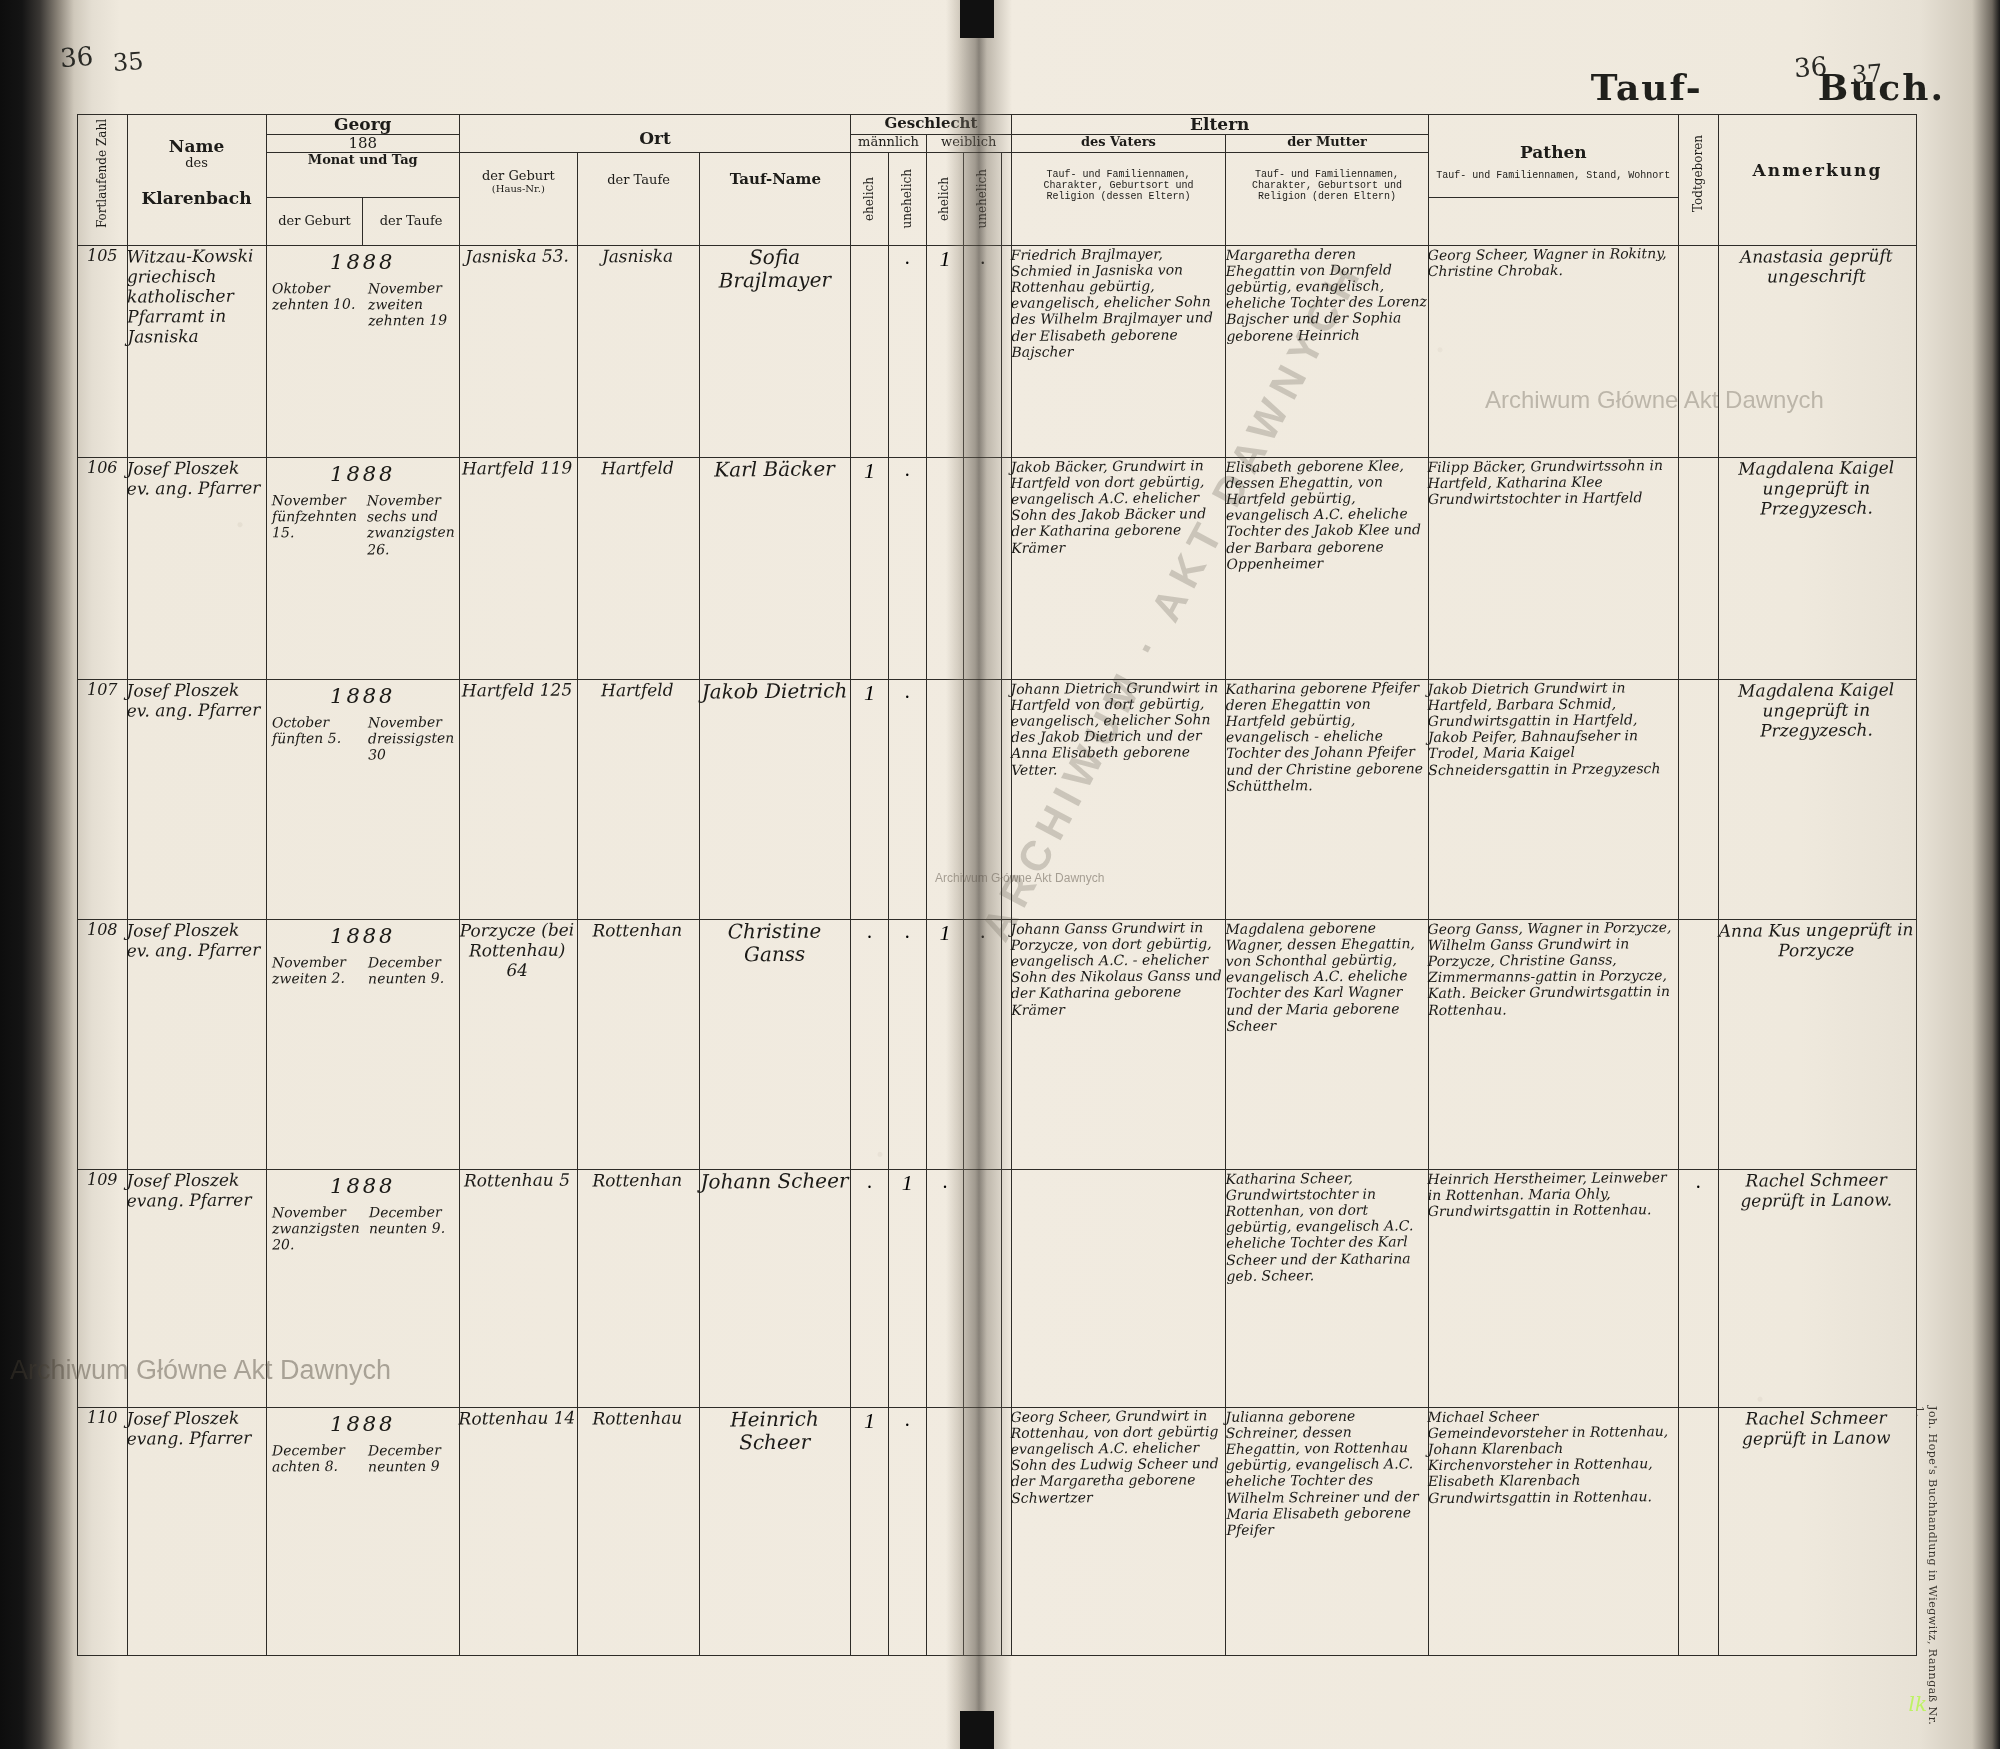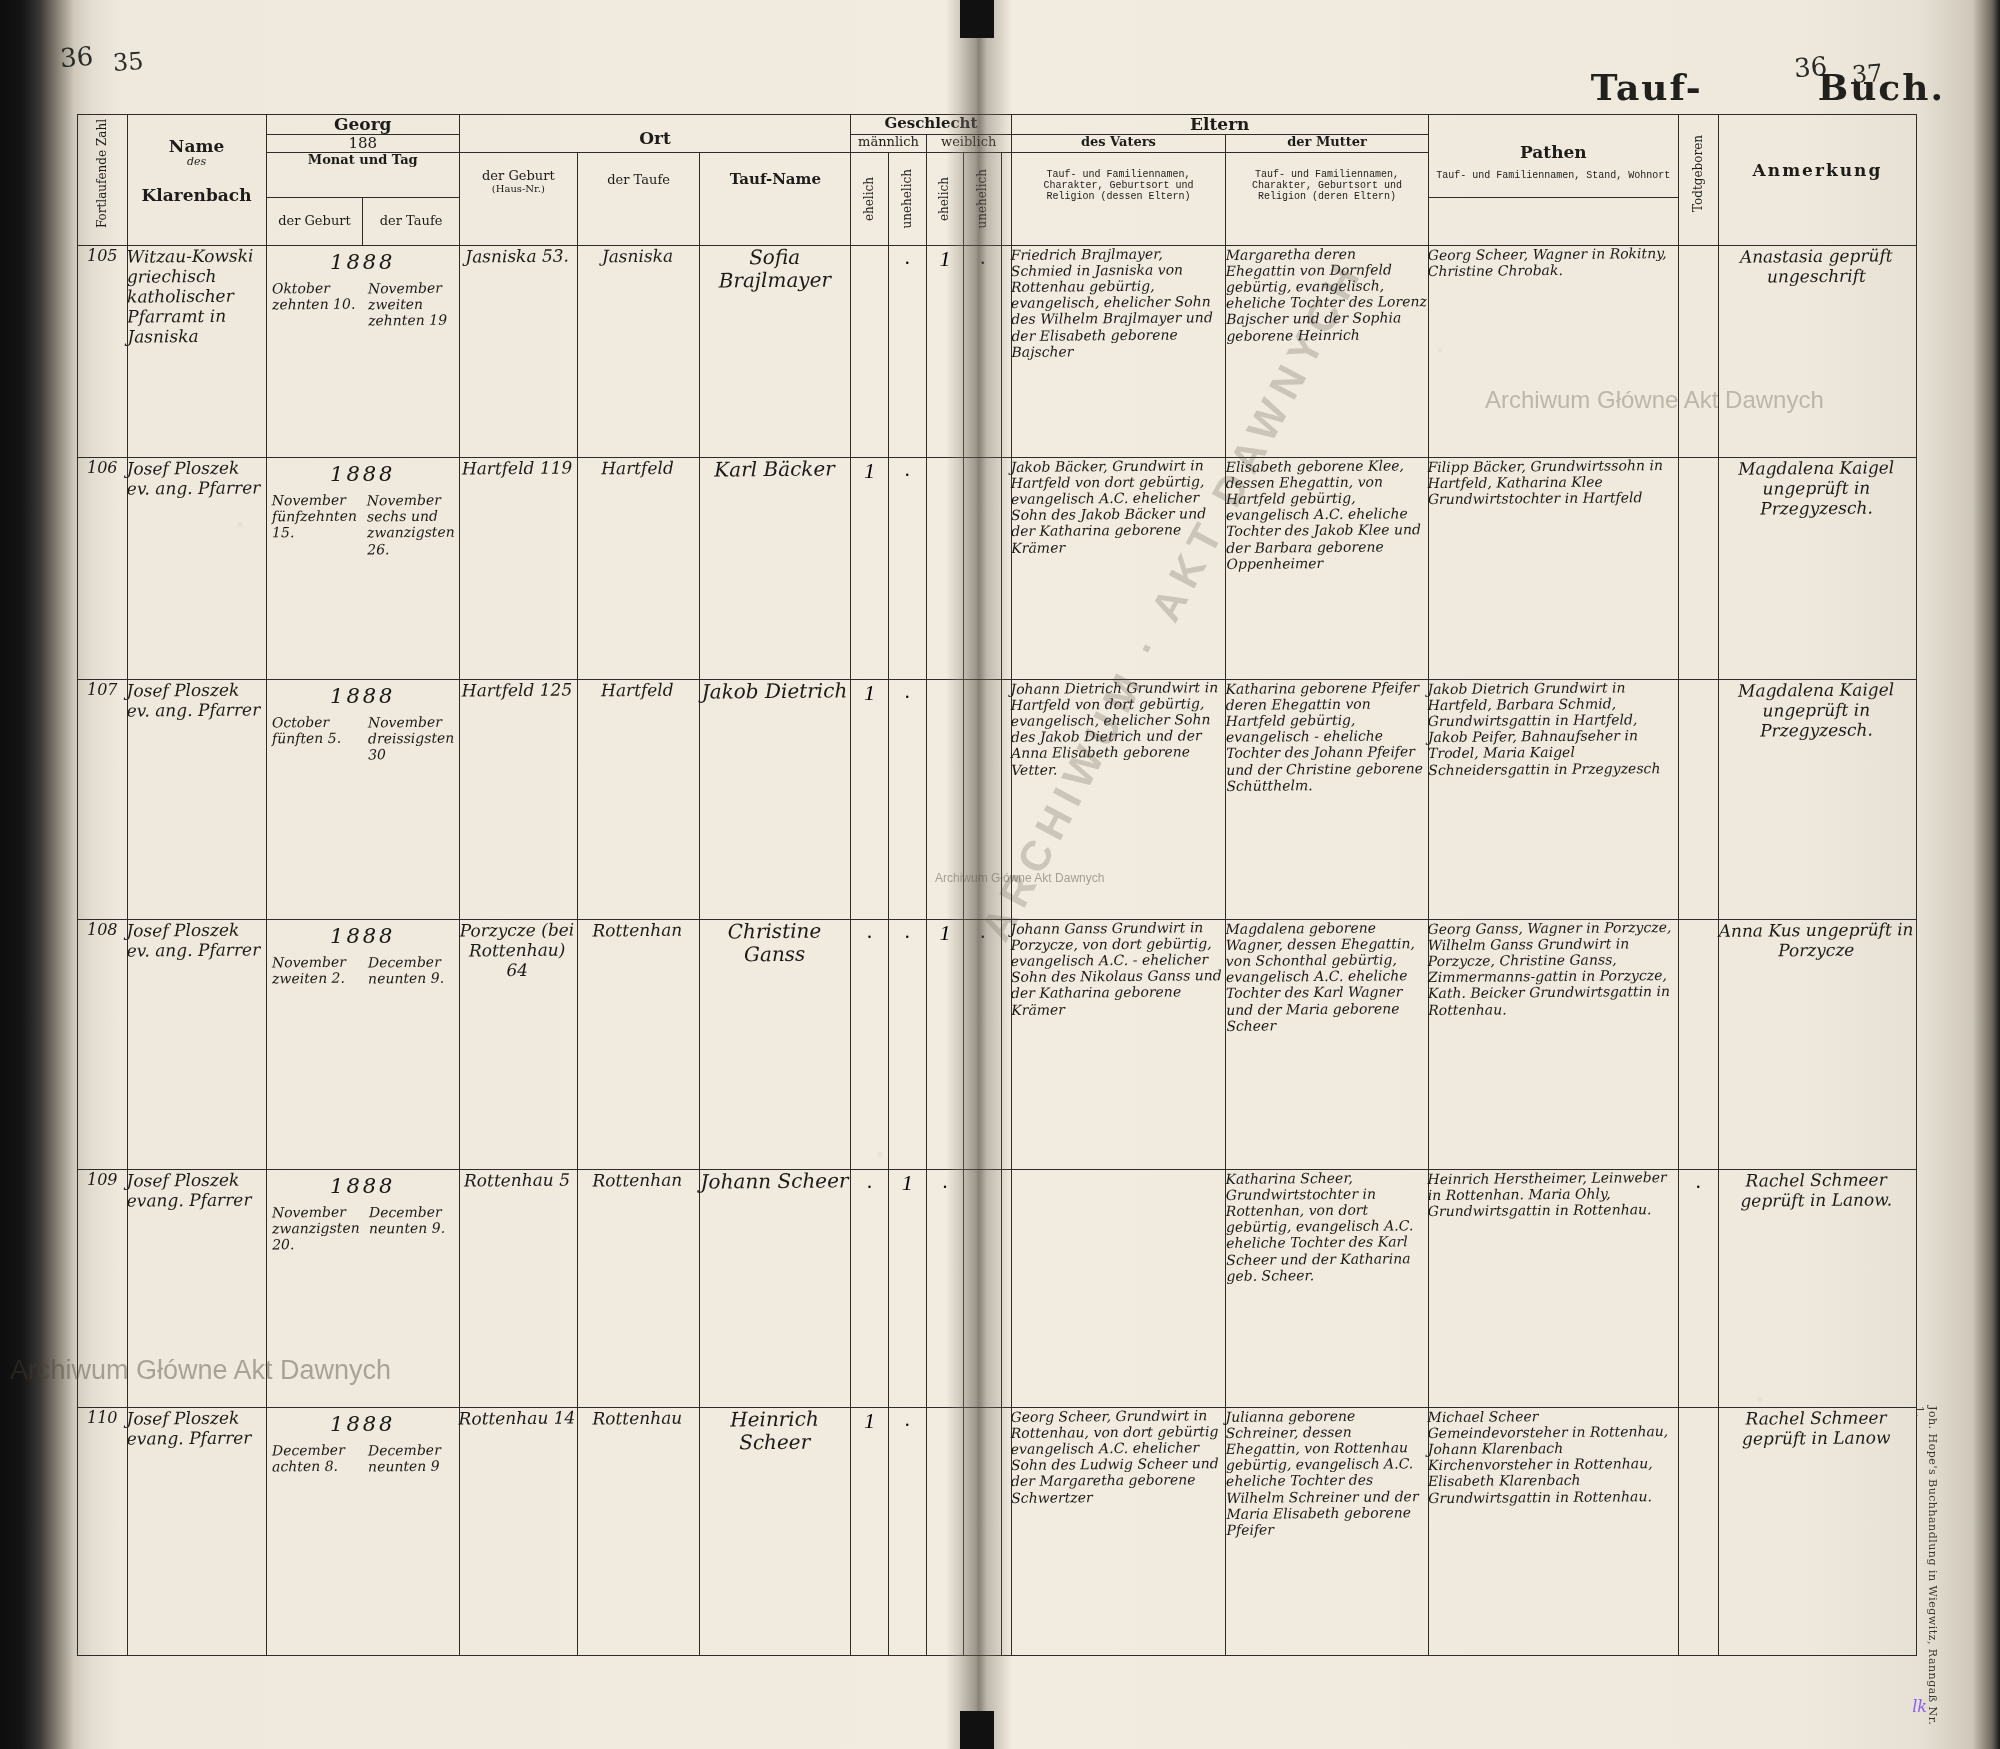--- a/index.html
+++ b/index.html
@@ -76,21 +76,21 @@
   }
   .hcell{
     text-align:center;
     font-family:"DejaVu Serif",serif;
     color:#1d1c19;
     padding:3px 2px;
     line-height:1.12;
   }
   .hb{font-weight:bold;}
   .f13{font-size:13px;}
-  .f12{font-size:11px;font-style:italic;}
+  .f12{font-size:13px;}
   .f11{font-size:10px;font-family:Liberation Mono, monospace;}
   .f10{font-size:10px;}
   .f15{font-size:15px;}
   .f17{font-size:17px;}
   .vert{
     writing-mode:vertical-rl;
     transform:rotate(180deg);
     white-space:nowrap;
     font-size:12px;
     font-family:"DejaVu Serif",serif;
@@ -138,21 +138,21 @@
   .wm-bl{left:8px;top:1330px;font-size:27px;color:rgba(70,62,50,.42);}
   .wm-mid{left:880px;top:855px;font-size:12px;color:rgba(70,62,50,.45);}
   .sidenote{
     position:absolute;right:6px;top:1390px;
     writing-mode:vertical-rl;
     font-family:"DejaVu Serif",serif;font-size:11px;color:#3a362f;
     letter-spacing:.5px;
   }
   .corner-fold{
     position:absolute;right:18px;bottom:14px;font-family:"DejaVu Serif",serif;
-    font-size:16px;color:#8b5cf6;font-style:italic;margin-left:32px;
+    font-size:20px;color:#bef264;font-style:italic;margin-left:32px;
   }
 </style>
 </head>
 <body>
 
 <div id="scan"></div>
 <div id="grain"></div>
 
 <div id="sheet">
 

